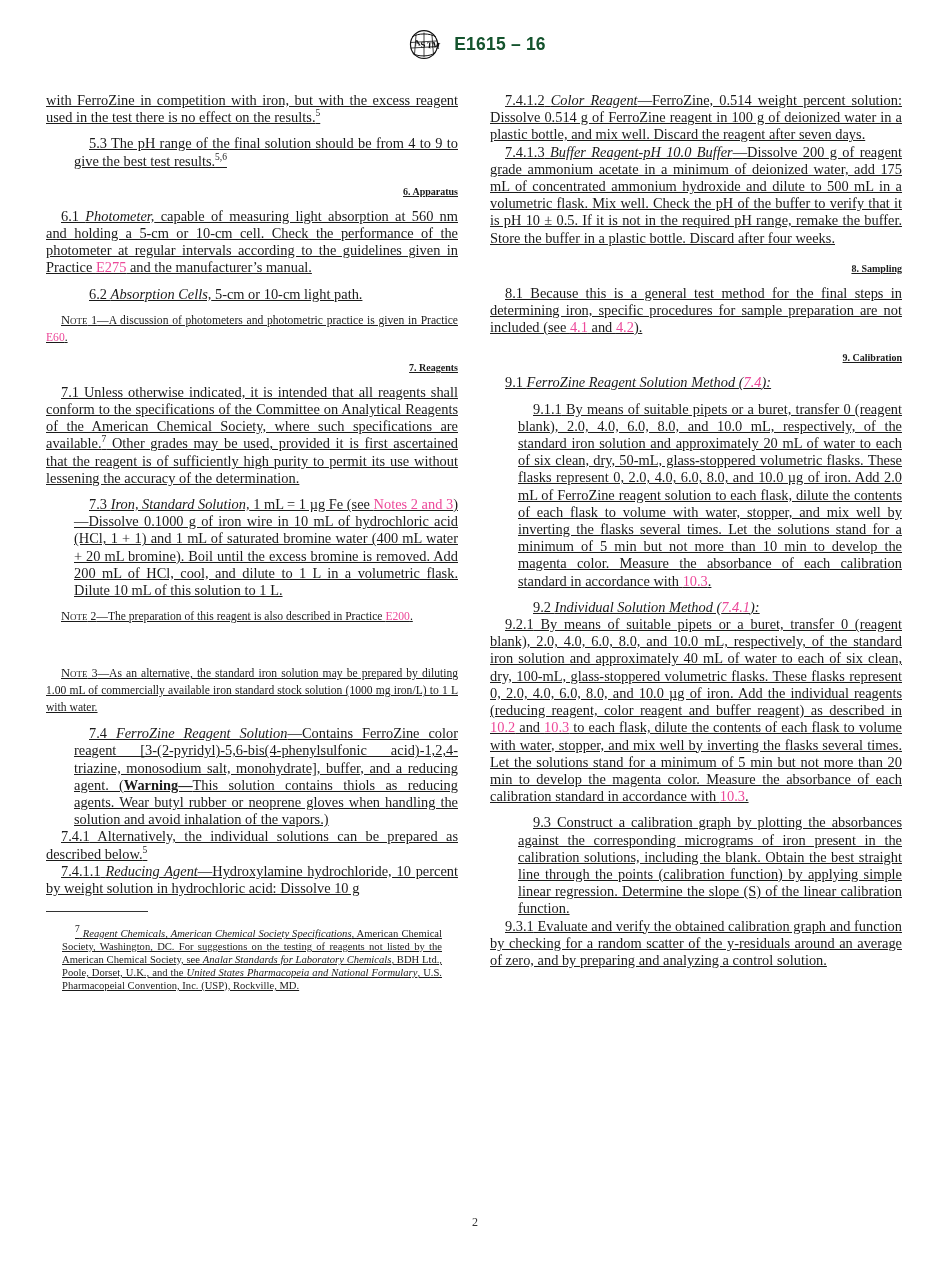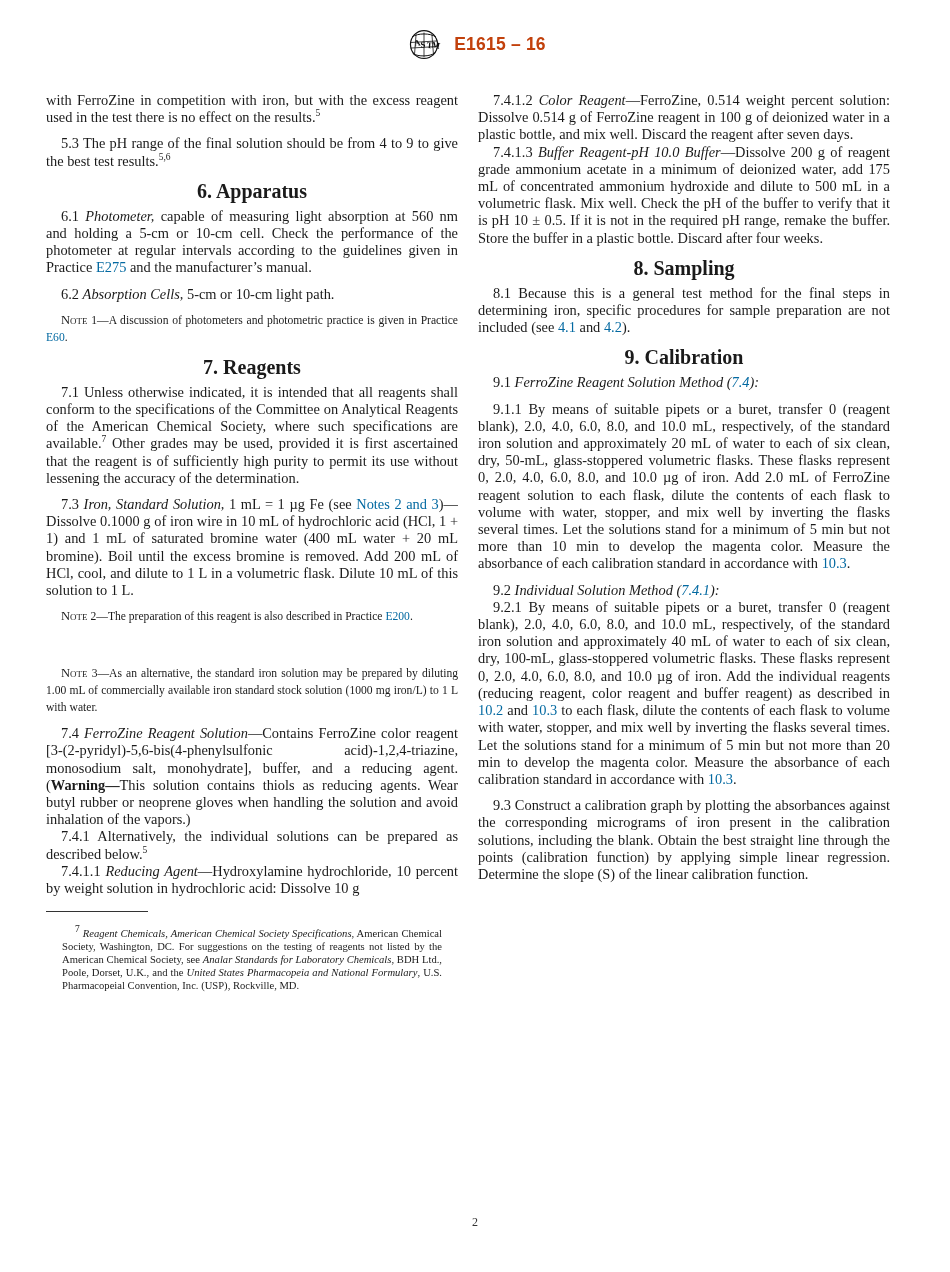--- a/index.html
+++ b/index.html
@@ -36,31 +36,32 @@
   .astm-logo {
     width: 40px;
     height: 31px;
     display: block;
   }
   .doc-designation {
     font-family: "Liberation Sans", "DejaVu Sans", sans-serif;
     font-weight: bold;
     font-size: 17.5px;
     letter-spacing: 0.2px;
-    color: #c2410c;
+    color: #14532d;
   }
 
   
   .columns {
     position: absolute;
     top: 92px;
     left: 46px;
     width: 860px;
     display: flex;
-    gap: 20px;
+    gap: 32px;
+    text-decoration: underline;
   }
   .col {
     width: 412px;
   }
 
   
   p {
     margin: 0;
     font-size: 14.4px;
     line-height: 17.2px;
@@ -69,49 +70,50 @@
     hyphens: none;
   }
   p.body {
     text-indent: 0;
   }
   p.indent {
     text-indent: 15px;
   }
   p.gap {
     margin-top: 9px;
+    margin-left: 28px;
   }
   h2.section {
     font-family: "Liberation Serif", "DejaVu Serif", serif;
-    font-size: 20px;
+    font-size: 10px;
     font-weight: bold;
     margin: 13px 0 8px 0;
     line-height: 17px;
-    text-align: center;
+    text-align: right;
   }
   .note {
     font-size: 11.6px;
     line-height: 17px;
     text-align: justify;
     margin: 0;
   }
   .note.first {
     margin-top: 9px;
     text-indent: 15px;
   }
   .note.cont {
     text-indent: 15px;
     margin-top: 40px;
   }
   .note-label {
     font-variant: small-caps;
     font-size: 12.6px;
   }
   .ref {
-    color: #0369a1;
+    color: #ec4899;
   }
   .ital {
     font-style: italic;
   }
   .bold {
     font-weight: bold;
   }
   sup {
     font-size: 9.5px;
     vertical-align: super;
@@ -234,19 +236,20 @@
       <p class="indent"><span>9.1</span> <span class="ital">FerroZine Reagent Solution Method (</span><span class="ref ital">7.4</span><span class="ital">):</span></p>
 
       <p class="indent gap"><span>9.1.1</span><span> By means of suitable pipets or a buret, transfer 0 (reagent blank), 2.0, 4.0, 6.0, 8.0, and 10.0 mL, respectively, of the standard iron solution and approximately 20 mL of water to each of six clean, dry, 50-mL, glass-stoppered volumetric flasks. These flasks represent 0, 2.0, 4.0, 6.0, 8.0, and 10.0 µg of iron. Add 2.0 mL of FerroZine reagent solution to each flask, dilute the contents of each flask to volume with water, stopper, and mix well by inverting the flasks several times. Let the solutions stand for a minimum of 5 min but not more than 10 min to develop the magenta color. Measure the absorbance of each calibration standard in accordance with </span><span class="ref">10.3</span><span>.</span></p>
 
       <p class="indent gap"><span>9.2</span> <span class="ital">Individual Solution Method (</span><span class="ref ital">7.4.1</span><span class="ital">):</span></p>
 
       <p class="indent"><span>9.2.1</span><span> By means of suitable pipets or a buret, transfer 0 (reagent blank), 2.0, 4.0, 6.0, 8.0, and 10.0 mL, respectively, of the standard iron solution and approximately 40 mL of water to each of six clean, dry, 100-mL, glass-stoppered volumetric flasks. These flasks represent 0, 2.0, 4.0, 6.0, 8.0, and 10.0 µg of iron. Add the individual reagents (reducing reagent, color reagent and buffer reagent) as described in </span><span class="ref">10.2</span><span> and </span><span class="ref">10.3</span><span> to each flask, dilute the contents of each flask to volume with water, stopper, and mix well by inverting the flasks several times. Let the solutions stand for a minimum of 5 min but not more than 20 min to develop the magenta color. Measure the absorbance of each calibration standard in accordance with </span><span class="ref">10.3</span><span>.</span></p>
 
       <p class="indent gap"><span>9.3</span><span> Construct a calibration graph by plotting the absorbances against the corresponding micrograms of iron present in the calibration solutions, including the blank. Obtain the best straight line through the points (calibration function) by applying simple linear regression. Determine the slope (S) of the linear calibration function.</span></p>
 
+      <p class="indent"><span>9.3.1</span><span> Evaluate and verify the obtained calibration graph and function by checking for a random scatter of the y-residuals around an average of zero, and by preparing and analyzing a control solution.</span></p>
 
     </div>
   </div>
 
   <div class="page-number">2</div>
 
 </div>
 
 </body></html>

